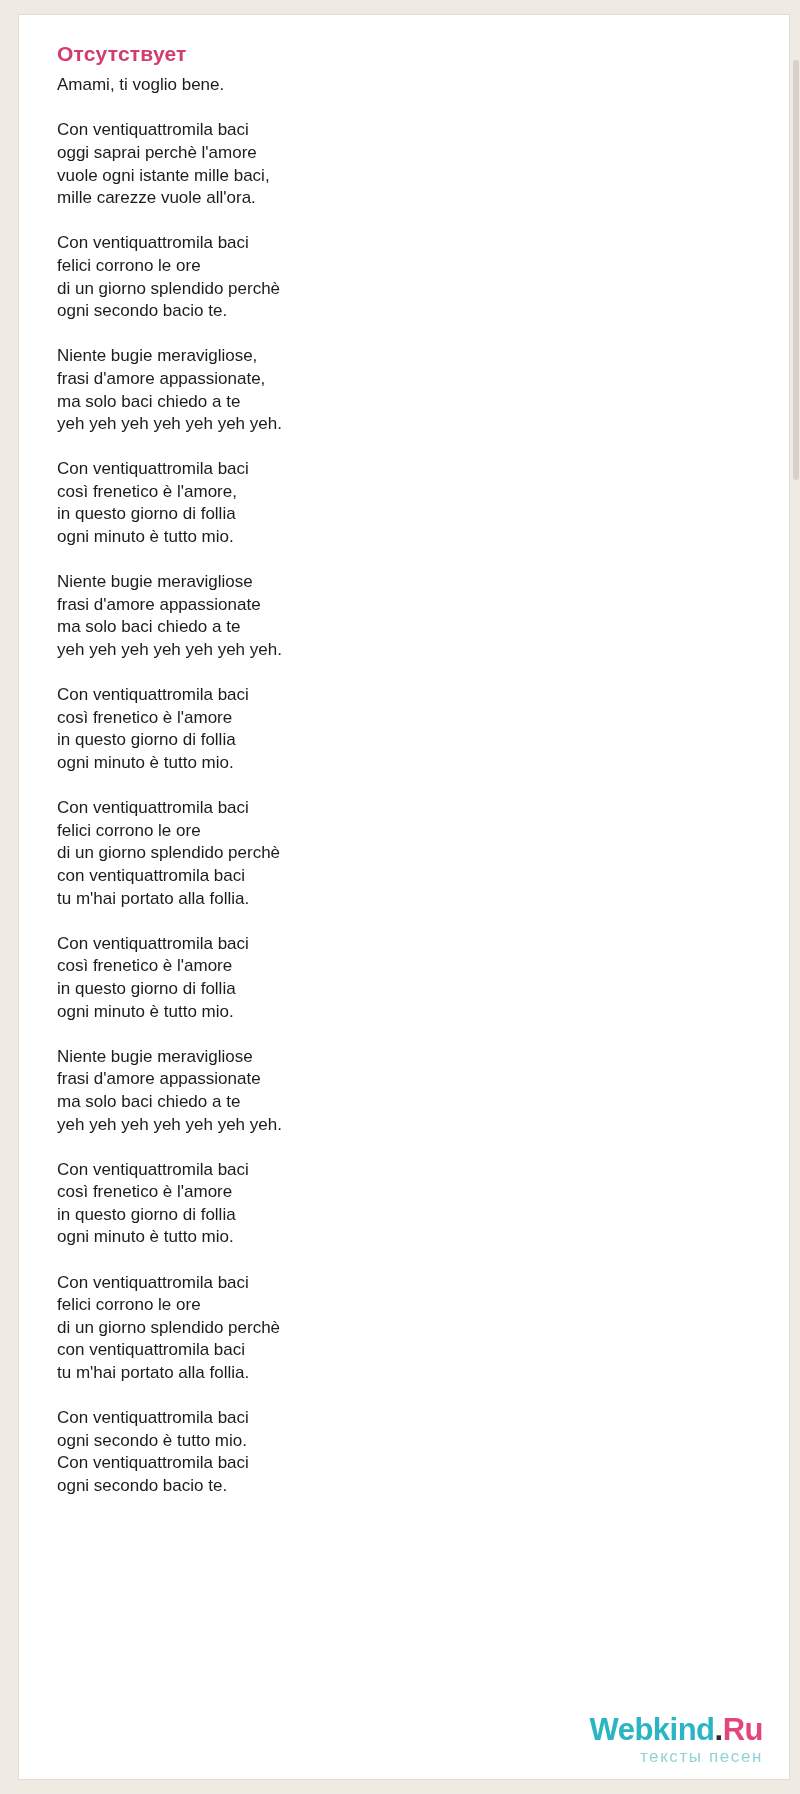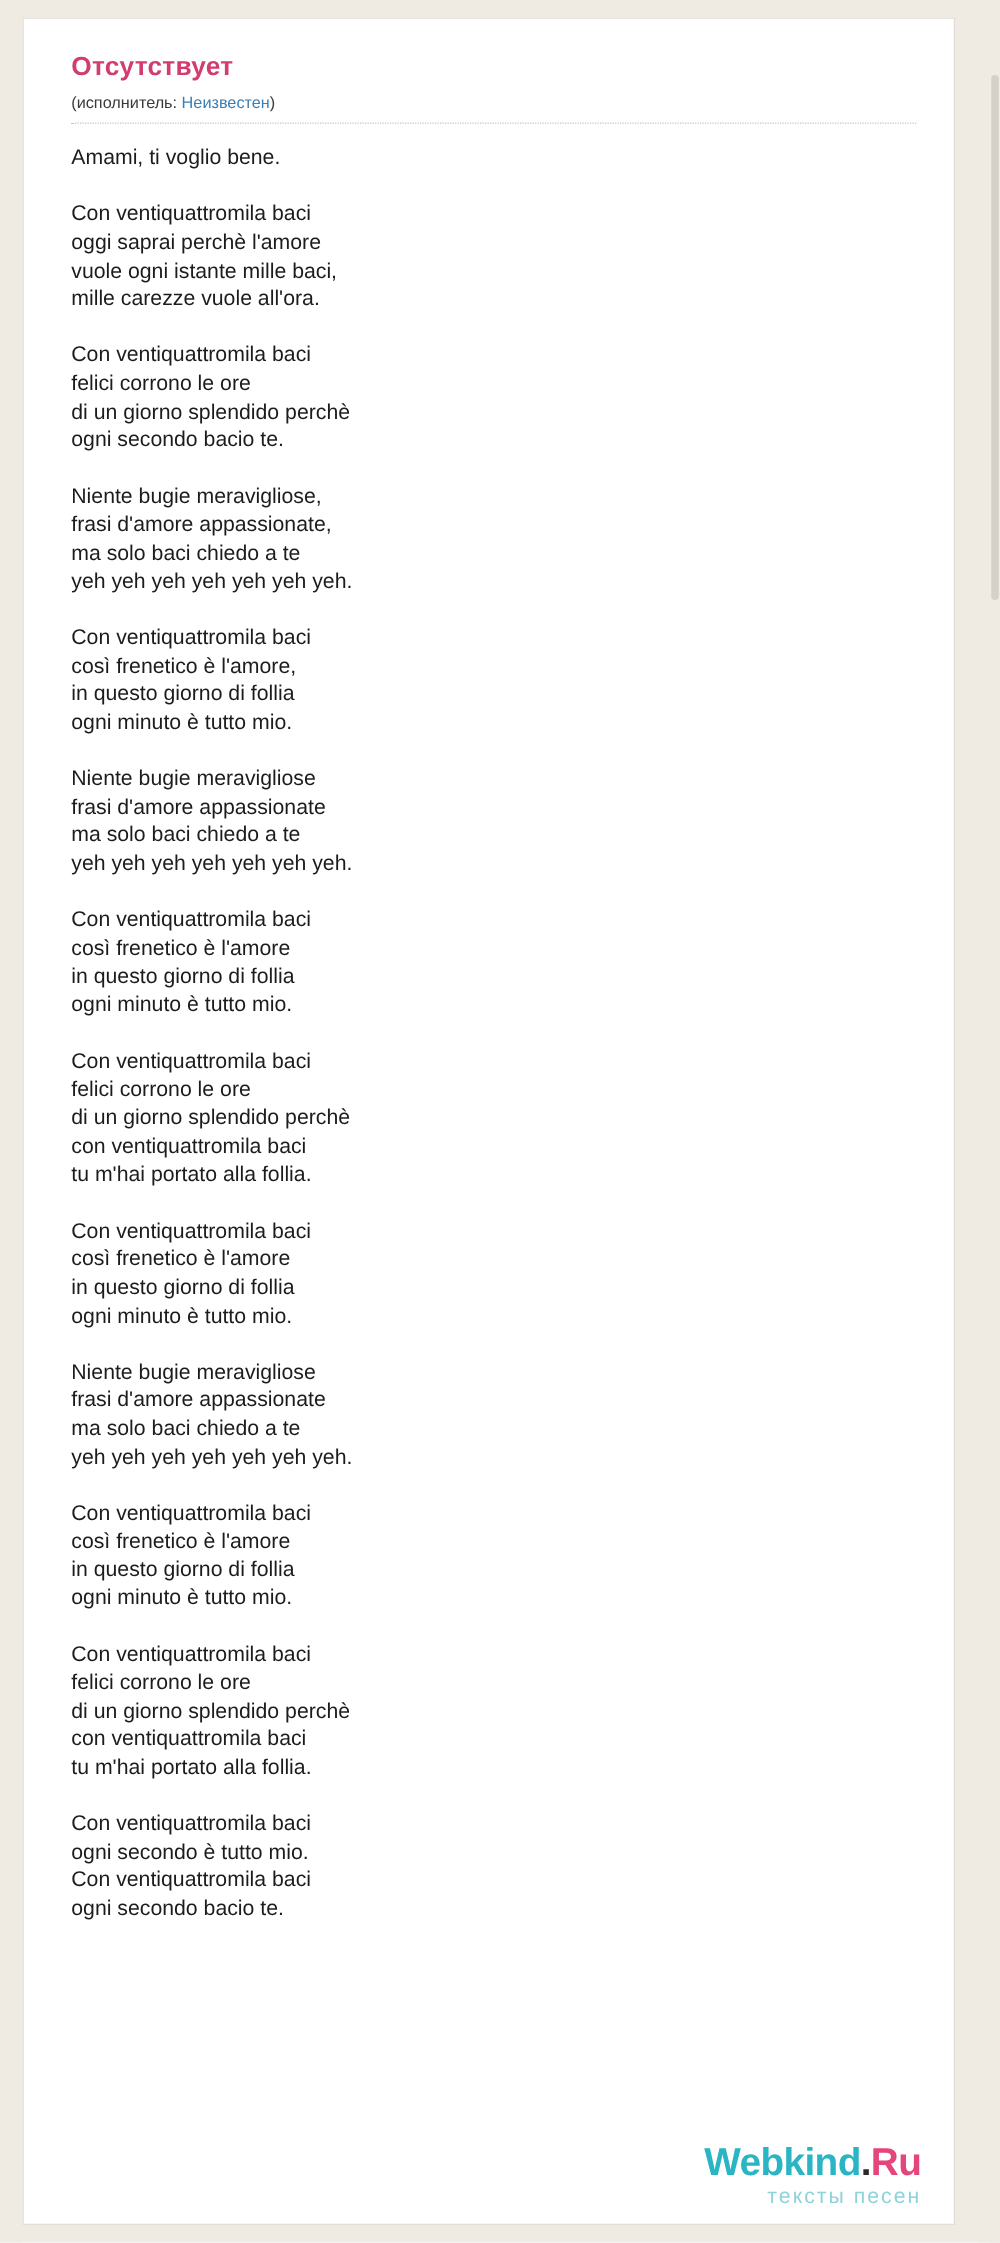--- a/index.html
+++ b/index.html
@@ -11,21 +11,21 @@
     min-height: 1794px;
     background: #efeae2;
     font-family: "Liberation Sans", sans-serif;
     -webkit-font-smoothing: antialiased;
   }
   .page {
     position: relative;
     width: 800px;
     min-height: 1794px;
     box-sizing: border-box;
-    padding: 14px 36px 10px 18px;
+    padding: 14px 10px 10px 18px;
   }
   .sheet {
     position: relative;
     background: #ffffff;
     border: 1px solid #e2ded7;
     box-sizing: border-box;
     min-height: 1766px;
     padding: 26px 30px 26px 38px;
   }
   .song-title {
@@ -111,23 +111,20 @@
 <body>
 
 <div class="page">
   <div class="edge left"></div>
   <div class="edge right"></div>
 
   <div class="sheet">
 
     <h1 class="song-title">Отсутствует</h1>
 
-    <div class="artist-line">
-      <span class="label">(исполнитель: </span><a class="artist-link" href="#">Неизвестен</a><span class="label">)</span>
-    </div>
 
     <div class="lyrics">Amami, ti voglio bene.
 
 Con ventiquattromila baci
 oggi saprai perchè l'amore
 vuole ogni istante mille baci,
 mille carezze vuole all'ora.
 
 Con ventiquattromila baci
 felici corrono le ore

